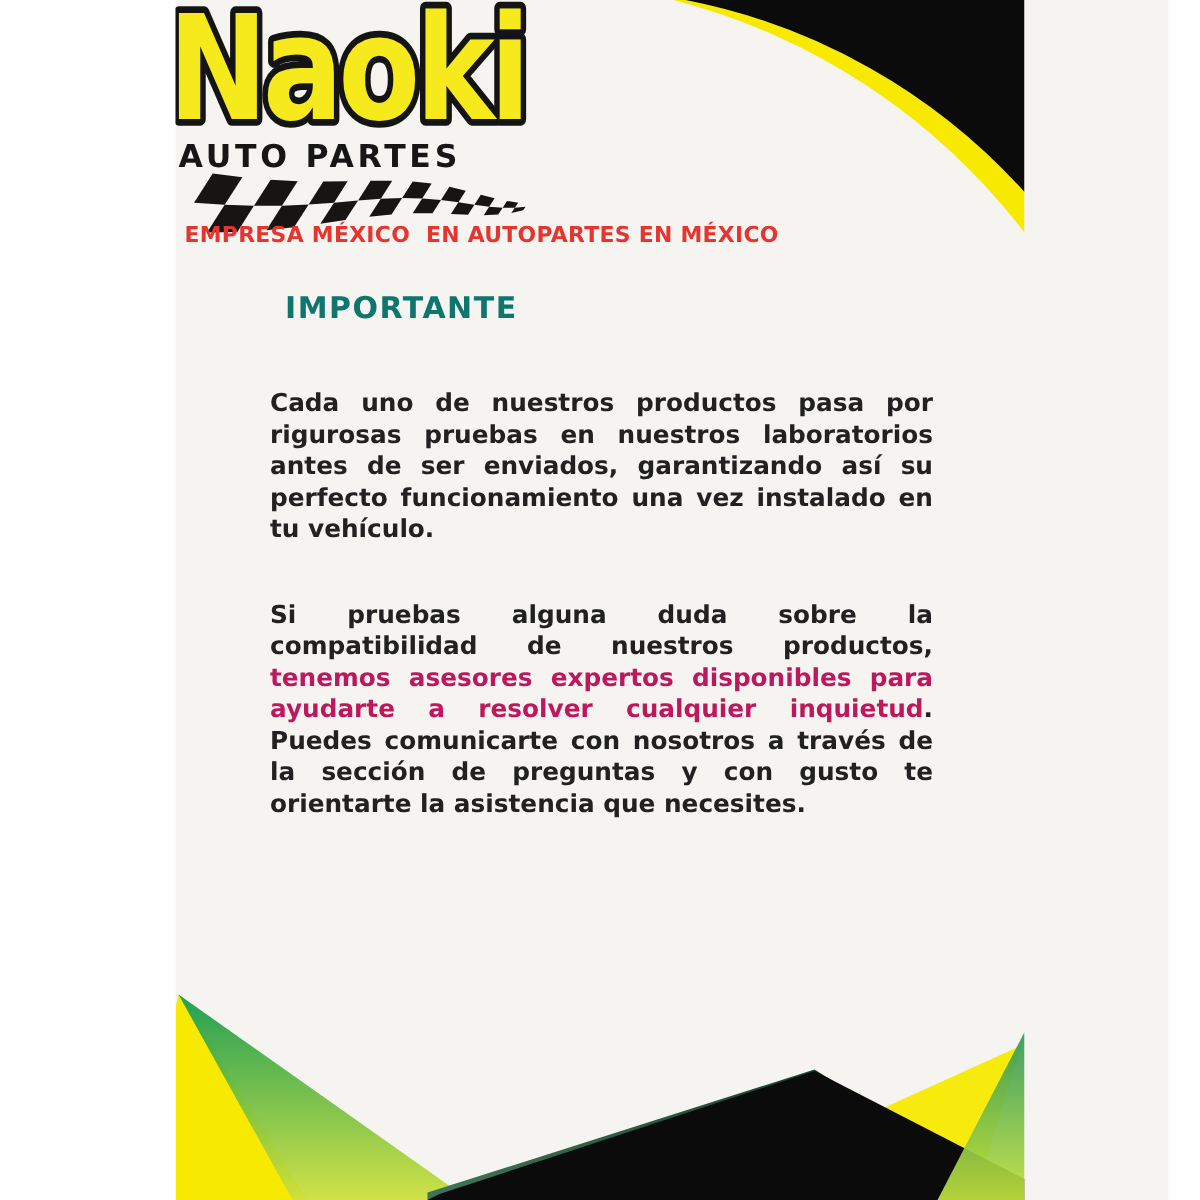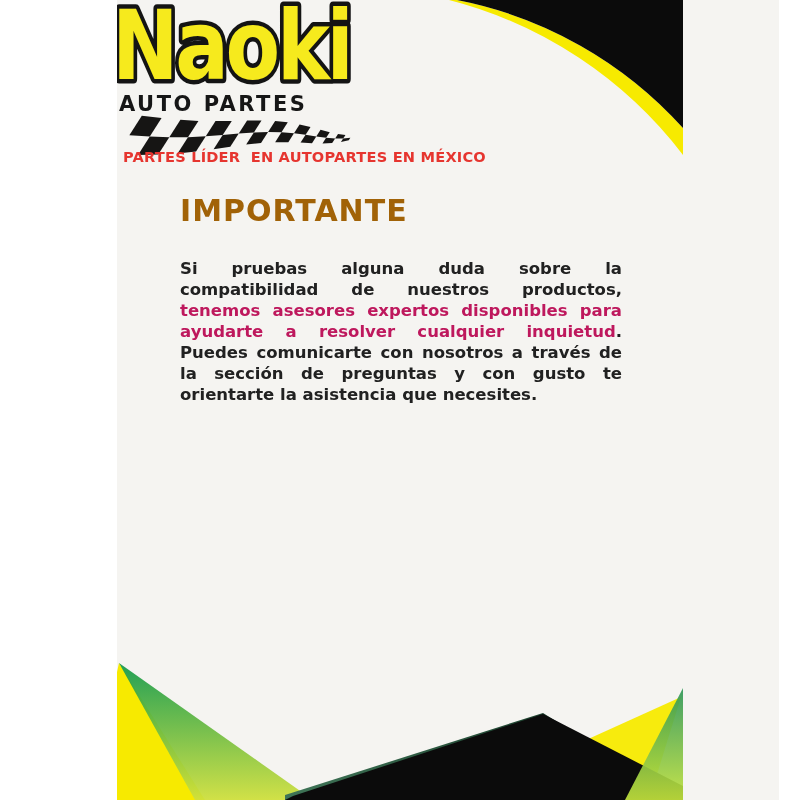--- a/index.html
+++ b/index.html
@@ -18,22 +18,22 @@
     font-size:21px;font-weight:bold;letter-spacing:2.5px;color:#161616;
     white-space:nowrap;
   }
   .flag-svg{position:absolute;left:-5px;top:109px;width:252px;height:52px;overflow:visible;}
   .tagline{
     position:absolute;left:6px;top:148px;
     font-size:14.6px;font-weight:bold;color:#e6352f;letter-spacing:0.2px;
     white-space:pre;
   }
   .heading{
-    position:absolute;left:63px;top:193px;
-    font-size:30px;font-weight:bold;letter-spacing:1px;color:#a16207;
+    position:absolute;left:73px;top:193px;
+    font-size:20px;font-weight:bold;letter-spacing:1px;color:#0f766e;
     white-space:nowrap;
   }
   .body-text{
     position:absolute;left:63px;top:258px;width:442px;
     font-size:16.5px;line-height:21px;font-weight:bold;color:#212121;
     text-align:justify;
   }
   .body-text p{margin:0 0 36px 0;}
   .content-layer{position:absolute;inset:0;}
 </style>
@@ -97,22 +97,23 @@
           <polygon points="163.8,19.1 177.3,20.2 171.2,29.7 157.0,29.7" fill="#161514"></polygon>
           <polygon points="183.3,10.7 195.1,13.5 189.8,21.8 177.3,20.2" fill="#161514"></polygon>
           <polygon points="189.8,21.8 201.3,23.6 196.7,30.8 184.4,30.2" fill="#161514"></polygon>
           <polygon points="205.9,16.4 215.8,19.0 211.9,25.0 201.3,23.6" fill="#161514"></polygon>
           <polygon points="211.9,25.0 221.6,25.8 218.4,30.7 208.0,31.1" fill="#161514"></polygon>
           <polygon points="224.7,20.9 232.7,22.1 230.3,25.8 221.6,25.8" fill="#161514"></polygon>
           <polygon points="230.3,25.8 238.0,25.0 236.3,27.6 227.8,29.6" fill="#161514"></polygon>
         </g>
     </svg>
 
-    <div class="tagline">PARTES LÍDER  EN AUTOPARTES EN MÉXICO</div>
+    <div class="tagline">EMPRESA MÉXICO  EN AUTOPARTES EN MÉXICO</div>
 
     <div class="heading">IMPORTANTE</div>
 
     <div class="body-text">
+        <p><span>Cada uno de nuestros productos pasa por rigurosas pruebas en nuestros laboratorios antes de ser enviados, garantizando así su perfecto funcionamiento una vez instalado en tu vehículo.</span></p>
         <p><span>Si pruebas alguna duda sobre la compatibilidad de nuestros productos, </span><span style="color: #be185d;">tenemos asesores expertos disponibles para ayudarte a resolver cualquier inquietud</span><span>. Puedes comunicarte con nosotros a través de la sección de preguntas y con gusto te orientarte la asistencia que necesites.</span></p>
       </div>
 
   </div>
 </div>
 
 </body></html>

